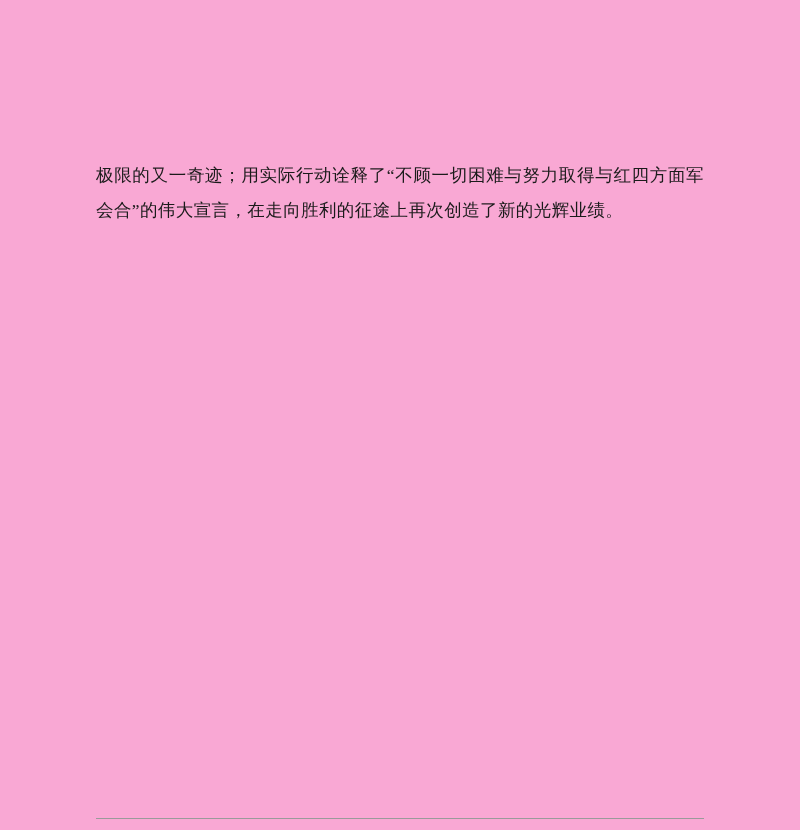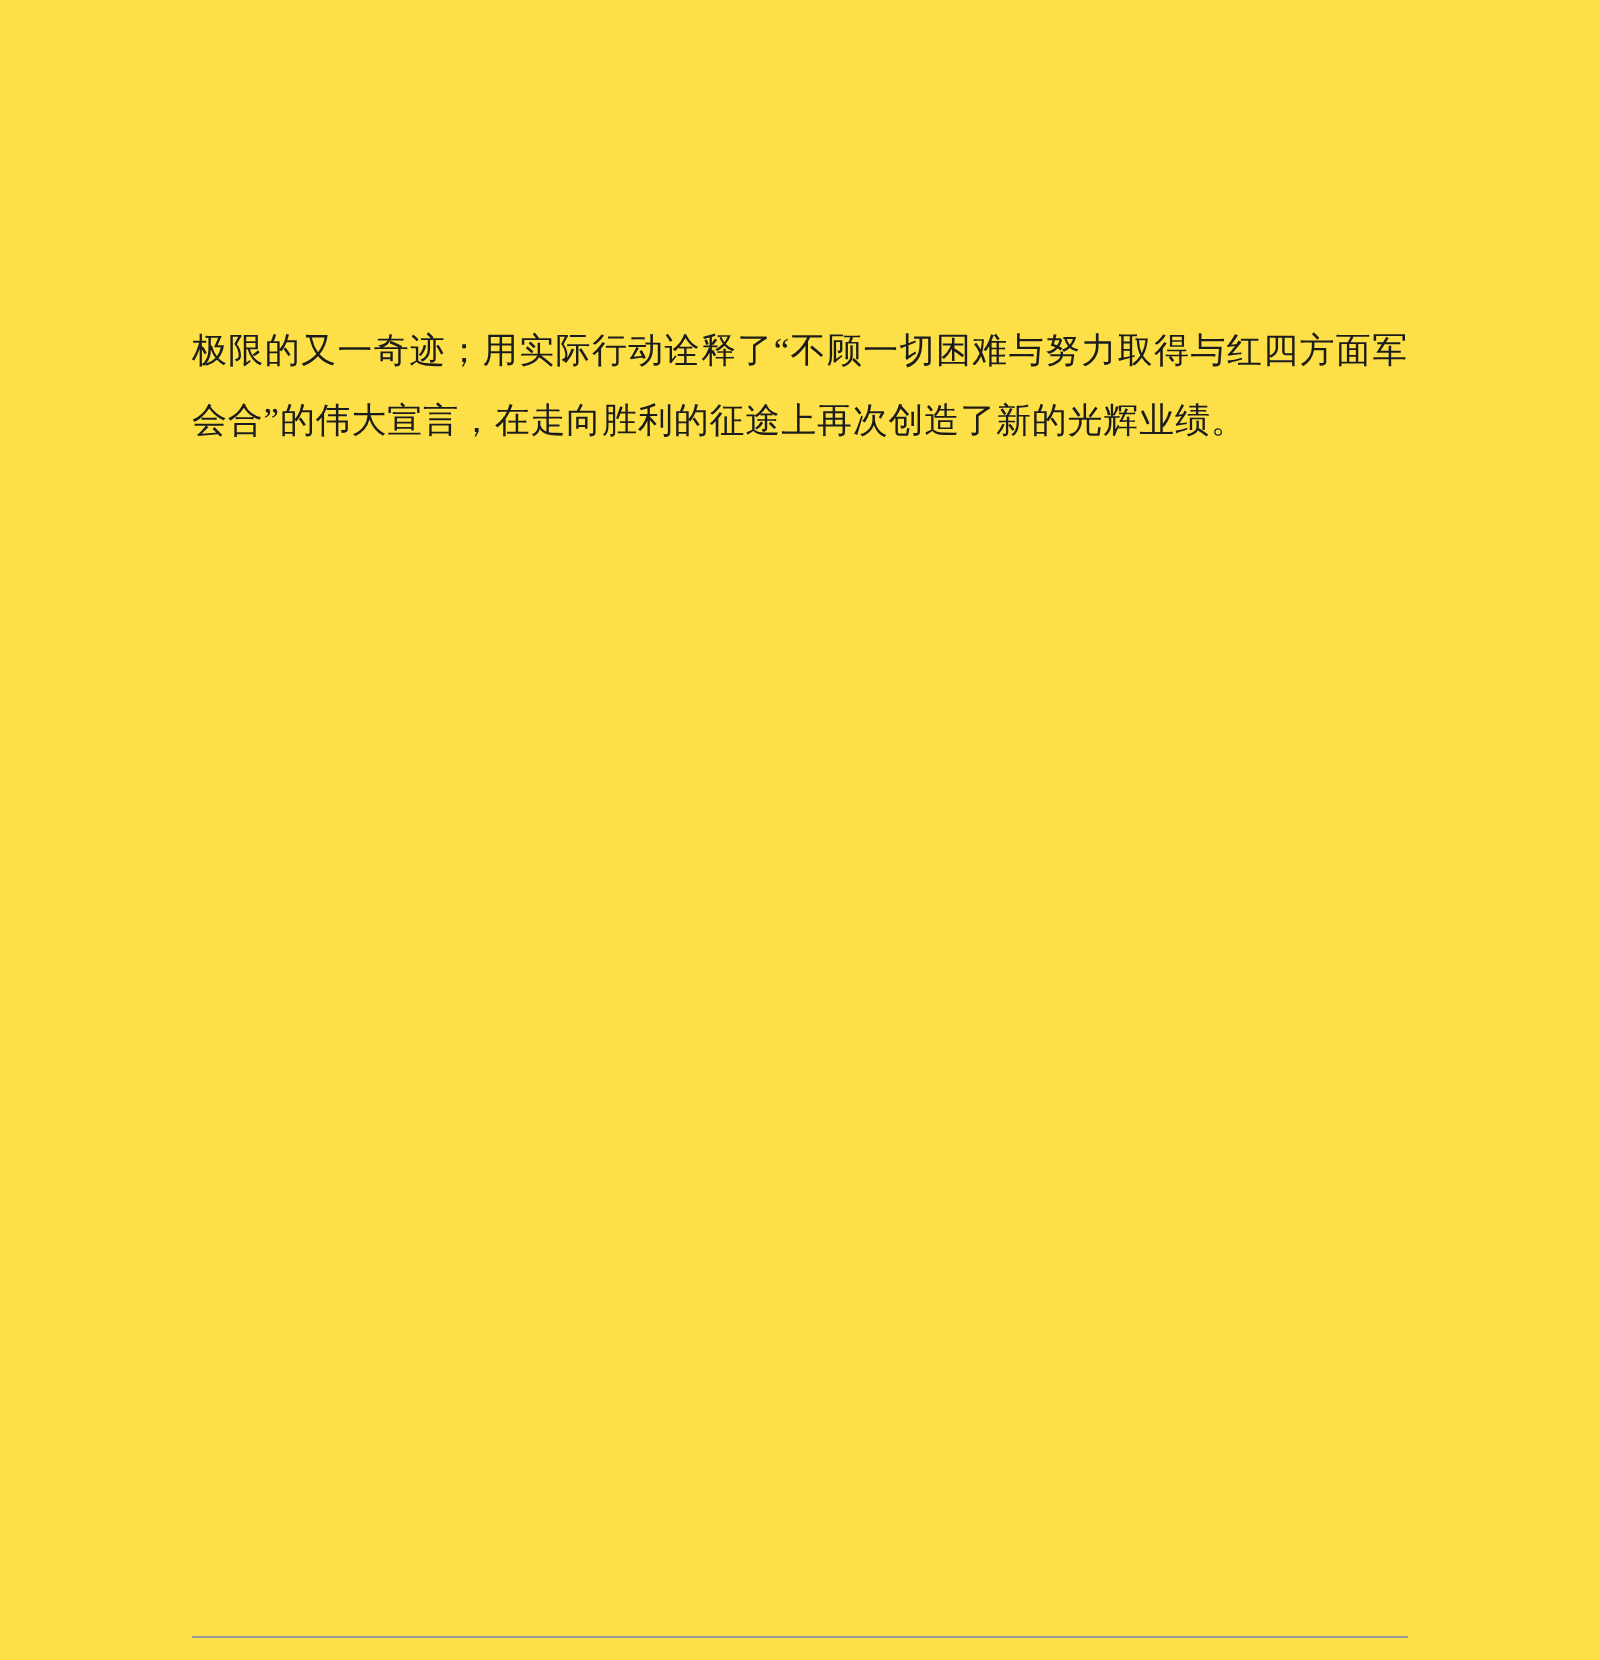--- a/index.html
+++ b/index.html
@@ -4,21 +4,21 @@
 <style>
   html, body {
     margin: 0;
     padding: 0;
     background: #ffffff;
   }
   .page {
     position: relative;
     width: 800px;
     height: 830px;
-    background: #fde047;
+    background: #f9a8d4;
     overflow: hidden;
     font-family: "Liberation Serif", "DejaVu Serif", serif;
   }
   .page-body {
     position: absolute;
     left: 96px;
     top: 140px;
     width: 608px;
   }
   .paragraph {

